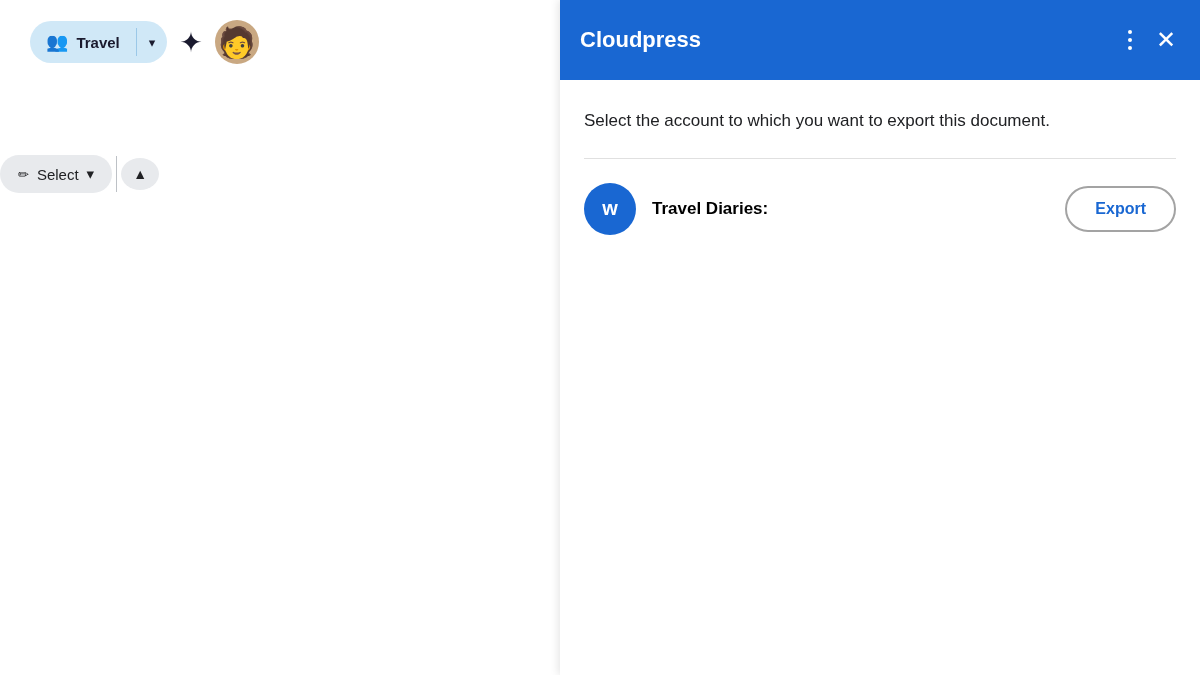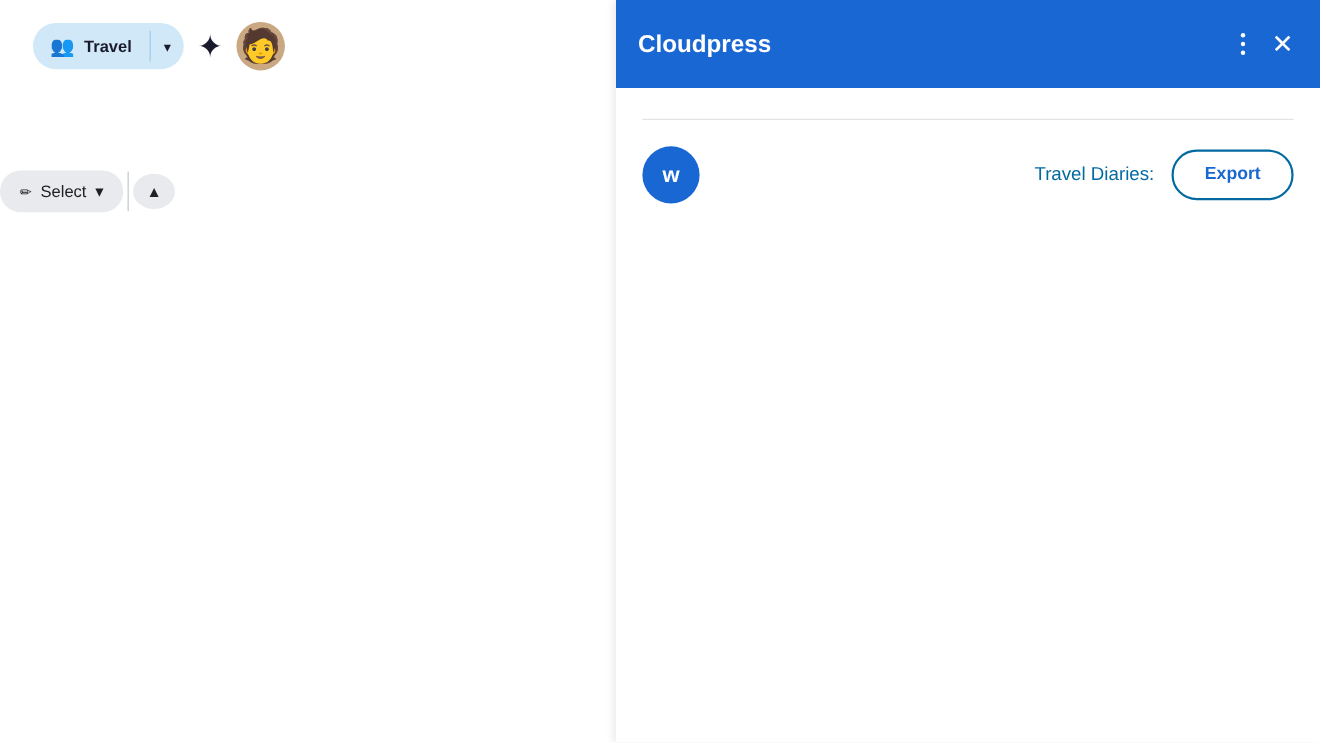--- a/index.html
+++ b/index.html
@@ -257,29 +257,28 @@
 
     .cloudpress-logo-text {
       color: white;
       font-size: 20px;
       font-weight: 700;
     }
 
     .account-name {
       flex: 1;
       font-size: 17px;
-      font-weight: 400;
-      color: #0369a1;
+      font-weight: 700;
+      color: #000000;
       line-height: 1.4;
-      text-align: right;
     }
 
     .export-btn {
       background: #ffffff;
-      border: 2px solid #0369a1;
+      border: 2px solid #a3a3a3;
       border-radius: 50px;
       padding: 12px 28px;
       font-size: 16px;
       font-weight: 600;
       color: #1967d2;
       cursor: pointer;
       white-space: nowrap;
     }
 
     .share-container {
@@ -402,20 +401,21 @@
         <div class="dot"></div>
         <div class="dot"></div>
       </button>
       <button class="panel-close-btn">
         <span>✕</span>
       </button>
     </div>
   </div>
 
   <div class="panel-body">
+    <p class="panel-description">Select the account to which you want to export this document.</p>
     <div class="panel-divider"></div>
 
     <div class="account-row">
 
       <div class="cloudpress-logo">
         <span class="cloudpress-logo-text">w</span>
       </div>
 
       <div class="account-name">
         <div>Travel Diaries:</div>

